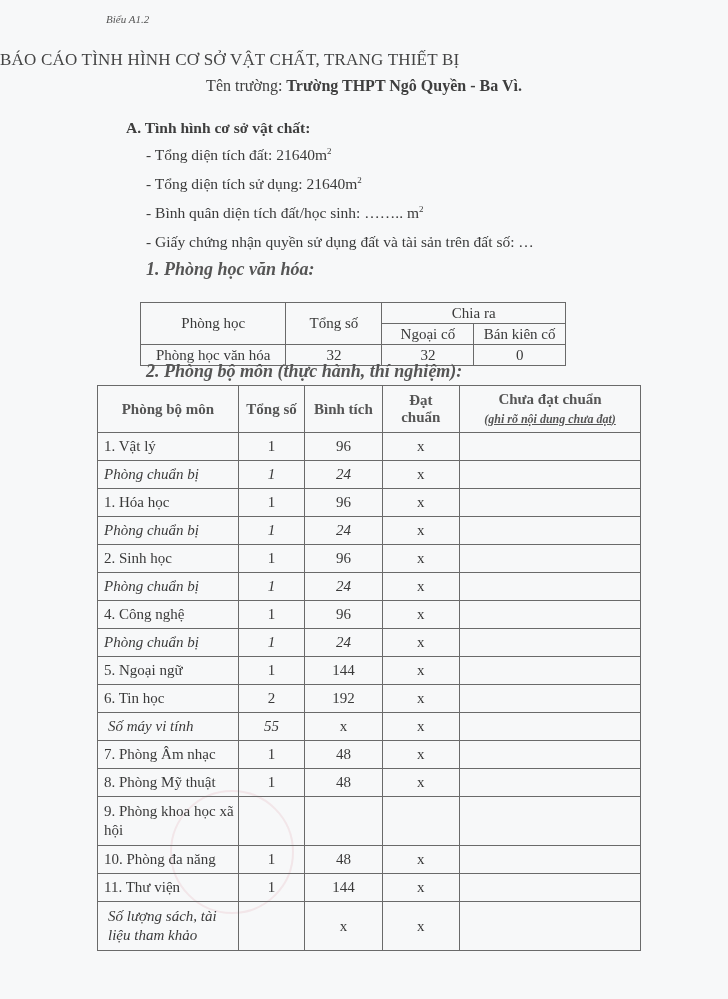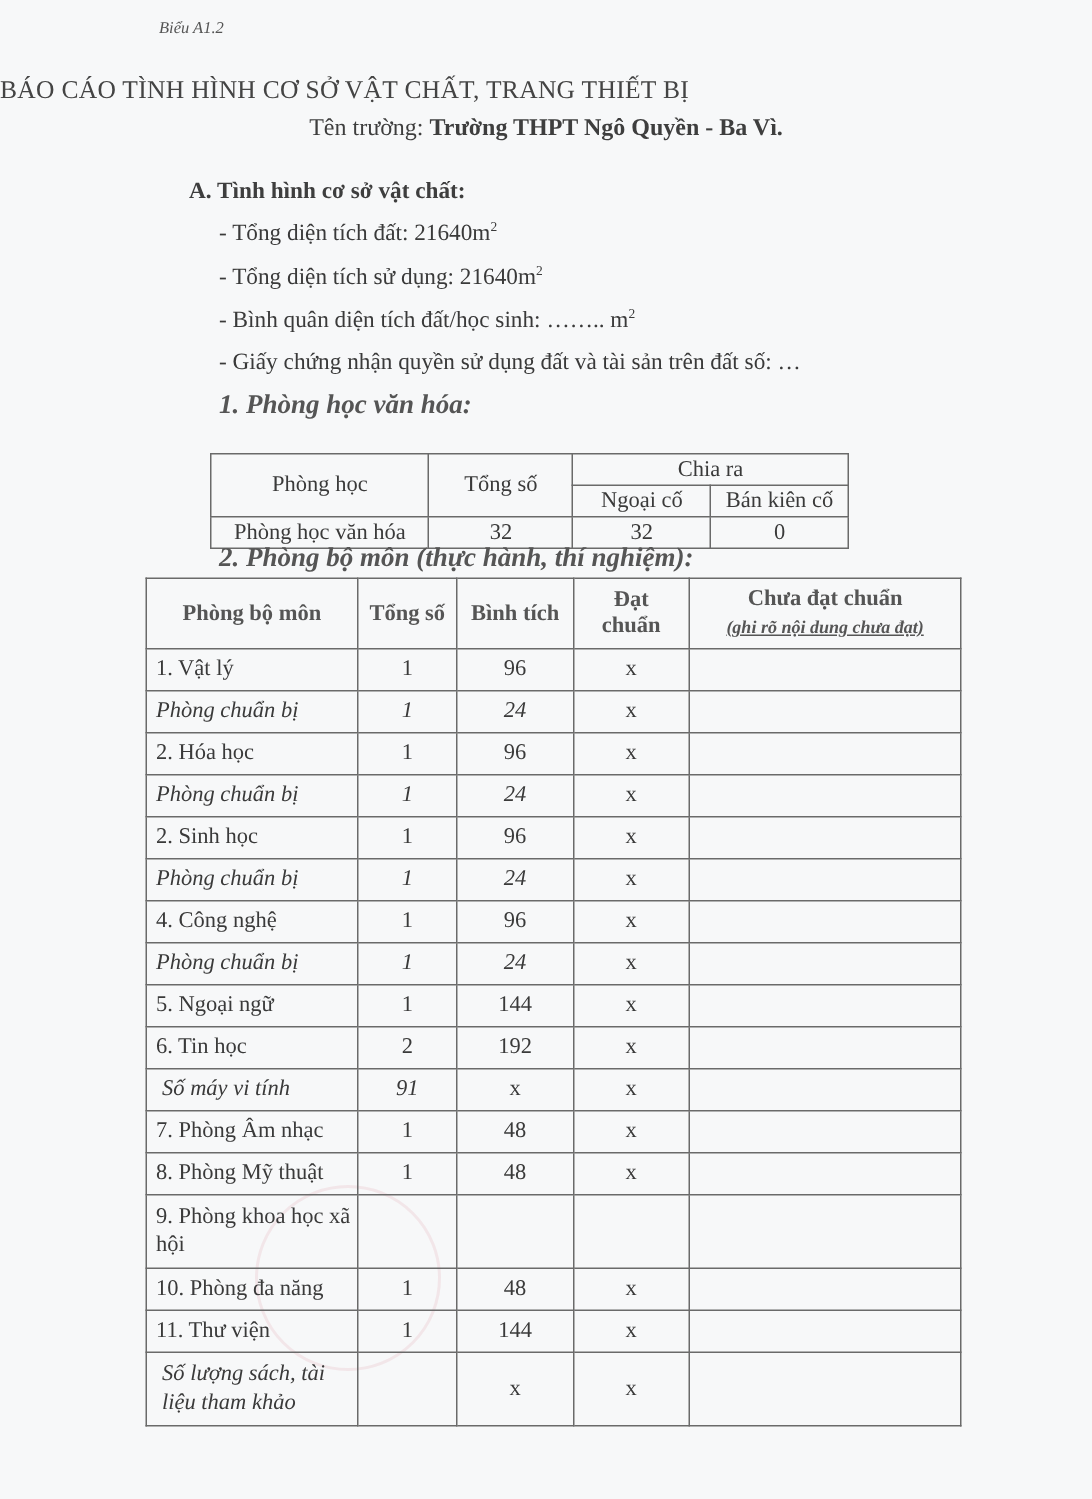--- a/index.html
+++ b/index.html
@@ -101,21 +101,21 @@
         <td></td>
       </tr>
   <tr class="it">
         <td class="name">Phòng chuẩn bị</td>
         <td>1</td>
         <td>24</td>
         <td style="font-style:normal">x</td>
         <td></td>
       </tr>
   <tr>
-        <td class="name">2. Hóa học</td>
+        <td class="name">1. Hóa học</td>
         <td>1</td>
         <td>96</td>
         <td>x</td>
         <td></td>
       </tr>
   <tr class="it">
         <td class="name">Phòng chuẩn bị</td>
         <td>1</td>
         <td>24</td>
         <td style="font-style:normal">x</td>
@@ -158,21 +158,21 @@
       </tr>
   <tr>
         <td class="name">6. Tin học</td>
         <td>2</td>
         <td>192</td>
         <td>x</td>
         <td></td>
       </tr>
   <tr>
         <td class="name it" style="padding-left:10px">Số máy vi tính</td>
-        <td class="it">91</td>
+        <td class="it">55</td>
         <td>x</td>
         <td>x</td>
         <td></td>
       </tr>
   <tr>
         <td class="name">7. Phòng Âm nhạc</td>
         <td>1</td>
         <td>48</td>
         <td>x</td>
         <td></td>

